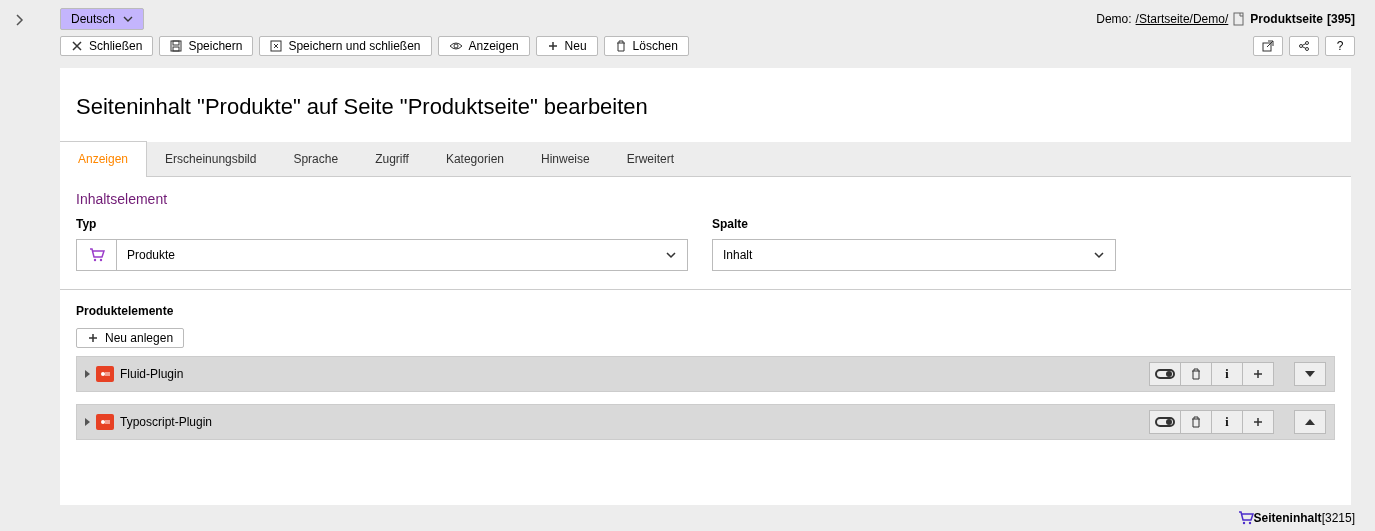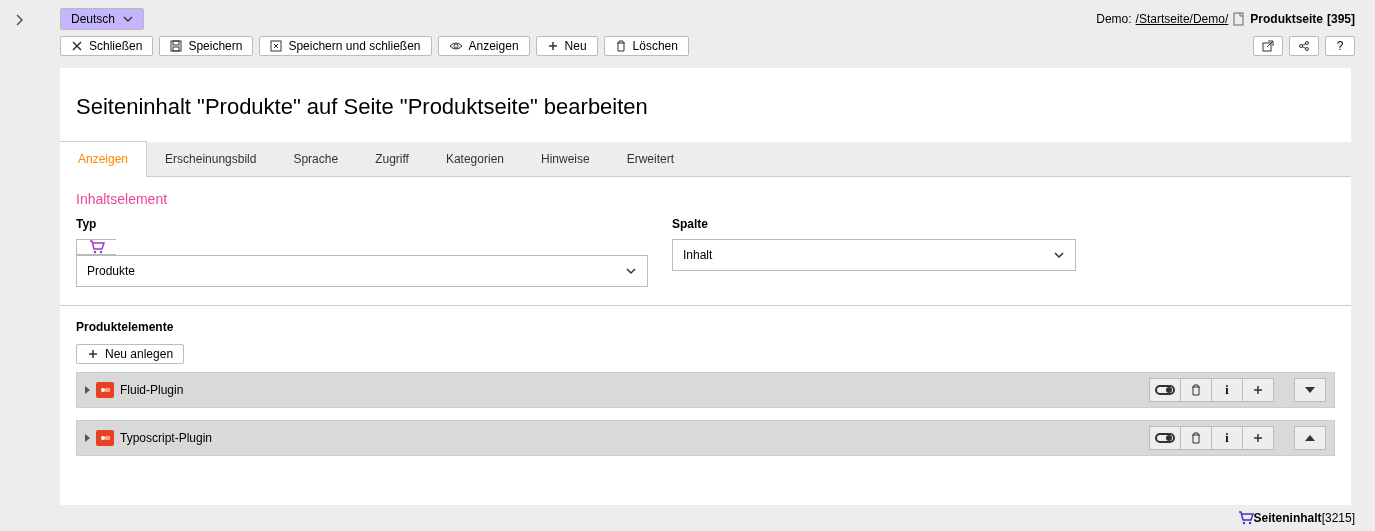--- a/index.html
+++ b/index.html
@@ -11,25 +11,25 @@
 .action-row { position: absolute; left: 60px; top: 36px; right: 20px; display: flex; align-items: center; gap: 6px; }
 .btn { background: #fff; border: 1px solid #bbb; border-radius: 2px; padding: 4px 10px; display: inline-flex; align-items: center; gap: 6px; cursor: pointer; font-size: 12px; height: 20px; }
 .icon-btn { width: 30px; justify-content: center; padding: 4px; }
 .action-right { margin-left: auto; display: flex; gap: 6px; }
 .content { position: absolute; left: 60px; top: 68px; right: 24px; bottom: 26px; background: #fff; padding: 18px 0 0 0; overflow: hidden; }
 h1 { font-size: 22px; font-weight: normal; margin: 8px 16px 22px 16px; }
 .tabs { background: #ededed; border-bottom: 1px solid #ccc; display: flex; margin: 0; }
 .tab { padding: 10px 18px; cursor: pointer; font-size: 12px; color: #333; border-right: 1px solid transparent; }
 .tab.active { background: #fff; color: #ff8700; border-left: 1px solid #ccc; border-right: 1px solid #ccc; border-top: 1px solid #ccc; margin-top: -1px; margin-bottom: -1px; }
 .tab:first-child.active { border-left: none; }
-.section-label { font-size: 14px; font-weight: normal; color: #ec4899; margin: 14px 16px 10px 16px; }
+.section-label { font-size: 14px; font-weight: normal; color: #701a75; margin: 14px 16px 10px 16px; }
 .field-row { display: flex; gap: 24px; margin: 0 16px 18px 16px; }
 .field { flex: 0 0 auto; }
 .field-label { font-weight: bold; font-size: 12px; margin-bottom: 8px; display: block; }
-.select-wrap { display: flex; align-items: stretch; flex-direction: column; }
+.select-wrap { display: flex; align-items: stretch; }
 .select-icon { width: 40px; border: 1px solid #bbb; border-right: none; display: flex; align-items: center; justify-content: center; background: #fff; }
 .select-box { border: 1px solid #bbb; background: #fff; padding: 6px 10px; display: flex; align-items: center; justify-content: space-between; cursor: pointer; width: 572px; height: 32px; }
 .select-box.narrow { width: 404px; }
 .divider-line { border-top: 1px solid #ccc; margin: 0; }
 .subsection { margin: 14px 16px 8px 16px; }
 .sub-label { font-weight: bold; font-size: 12px; margin-bottom: 10px; }
 .record-item { background: #d9d9d9; border: 1px solid #ccc; display: flex; align-items: center; padding: 6px 8px; margin: 0 16px 12px 16px; height: 36px; }
 .record-left { display: flex; align-items: center; gap: 6px; }
 .triangle-right { display: inline-block; width: 0; height: 0; border-top: 4px solid transparent; border-bottom: 4px solid transparent; border-left: 5px solid #555; }
 .red-badge { width: 18px; height: 16px; background: #e74124; border-radius: 2px; display: inline-flex; align-items: center; justify-content: center; }

